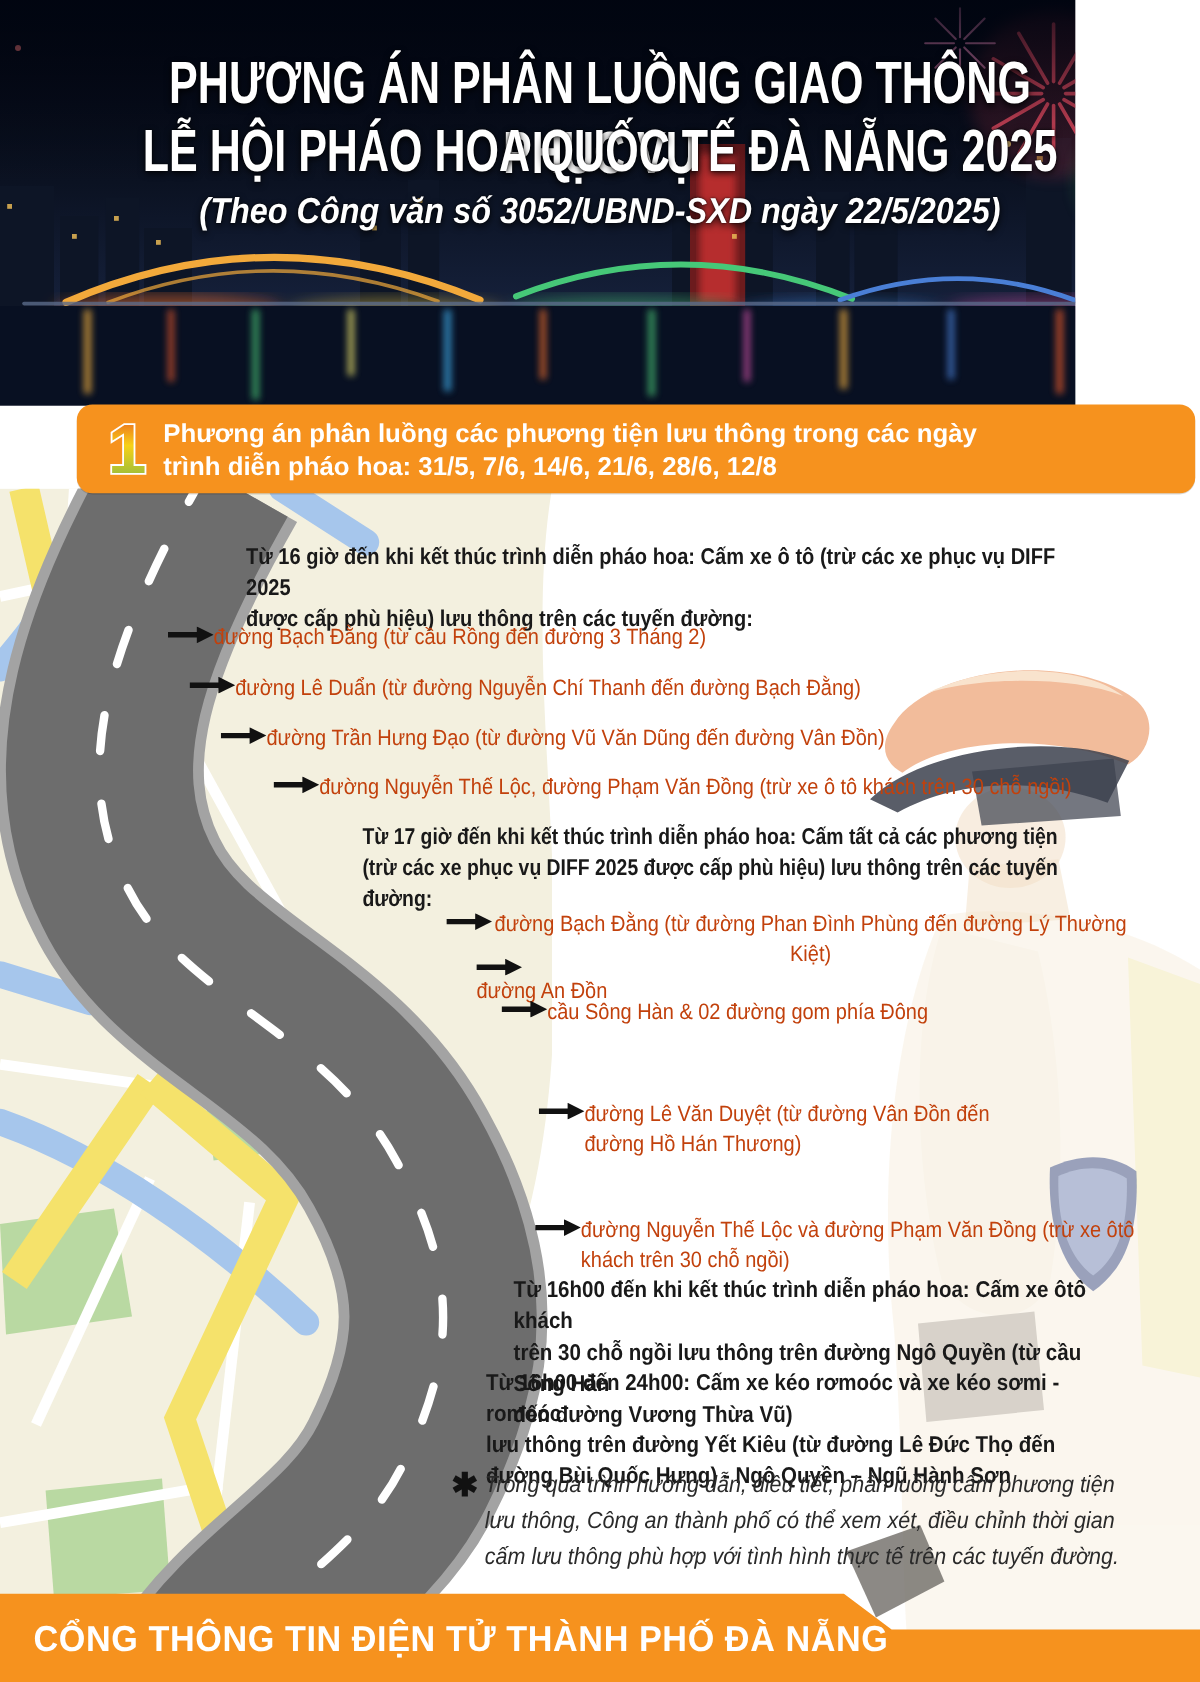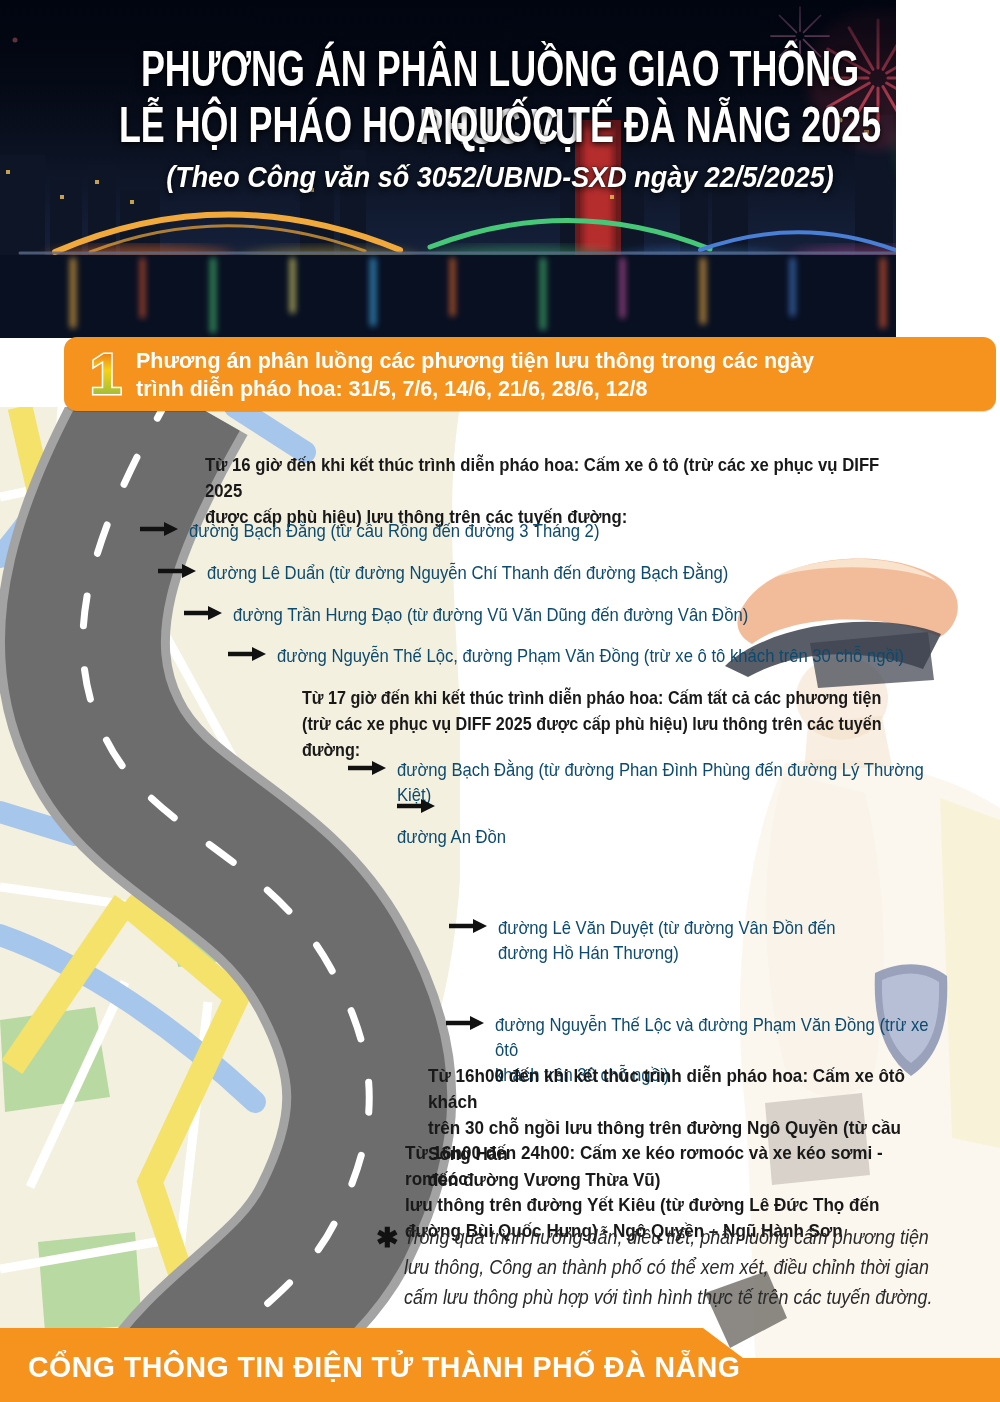--- a/index.html
+++ b/index.html
@@ -21,21 +21,21 @@
                line-height:28px;white-space:pre-line;}
   .num1{position:absolute;left:12px;top:7px;}
   
   .scene{position:absolute;left:0;top:407px;z-index:0;}
   
   .officer{position:absolute;left:690px;top:548px;z-index:1;}
   
   .content{position:absolute;left:0;top:0;width:1000px;height:1402px;z-index:2;}
   .para{position:absolute;color:#191919;font-weight:bold;font-size:19px;line-height:26px;
         white-space:pre-line;transform-origin:left top;}
-  .item{position:absolute;display:flex;align-items:flex-start;gap:11px;color:#0c4a6e;}
+  .item{position:absolute;display:flex;align-items:flex-start;color:#c2410c;}
   .item .txt{font-size:18.5px;line-height:25px;white-space:pre-line;transform:scaleX(.9);transform-origin:left top;}
   .item svg{flex:0 0 auto;margin-top:4px;}
   .note{position:absolute;color:#2a2a2a;font-style:italic;font-size:19.5px;line-height:30px;
         white-space:pre-line;transform:scaleX(.92);transform-origin:left top;}
   .asterisk{position:absolute;font-size:27px;font-weight:bold;color:#111;}
   
   .footer{position:absolute;left:0;top:1326px;width:1000px;height:76px;background:#f6921e;z-index:3;
           clip-path:polygon(0 2px,703px 2px,743px 32px,1000px 32px,1000px 76px,0 76px);}
   .footer-title{position:absolute;left:28px;top:24px;color:#ffffff;font-weight:bold;font-size:30px;
                 transform:scaleX(.95);transform-origin:left top;letter-spacing:.5px;}
@@ -299,33 +299,40 @@
       <svg width="38" height="14" viewBox="0 0 38 14">
           <line x1="0" y1="7" x2="26" y2="7" stroke="#111" stroke-width="4.5"></line>
           <polygon points="24,0 38,7 24,14" fill="#111"></polygon>
         </svg>
       <span class="txt">đường Nguyễn Thế Lộc, đường Phạm Văn Đồng (trừ xe ô tô khách trên 30 chỗ ngồi)</span>
     </div>
 
     <div class="para" style="left:302px;top:685px;transform:scaleX(.85);">Từ 17 giờ đến khi kết thúc trình diễn pháo hoa: Cấm tất cả các phương tiện
 (trừ các xe phục vụ DIFF 2025 được cấp phù hiệu) lưu thông trên các tuyến đường:</div>
 
-    <div class="item" style="left:348px;top:757px;">
+    <div class="item" style="left:372px;top:757px;text-align:center;">
       <svg width="38" height="14" viewBox="0 0 38 14">
           <line x1="0" y1="7" x2="26" y2="7" stroke="#111" stroke-width="4.5"></line>
           <polygon points="24,0 38,7 24,14" fill="#111"></polygon>
         </svg>
       <span class="txt">đường Bạch Đằng (từ đường Phan Đình Phùng đến đường Lý Thường Kiệt)</span>
     </div>
     <div class="item" style="left:397px;top:795px;flex-direction:column;">
       <svg width="38" height="14" viewBox="0 0 38 14">
           <line x1="0" y1="7" x2="26" y2="7" stroke="#111" stroke-width="4.5"></line>
           <polygon points="24,0 38,7 24,14" fill="#111"></polygon>
         </svg>
       <span class="txt">đường An Đồn</span>
+    </div>
+    <div class="item" style="left:418px;top:830px;">
+      <svg width="38" height="14" viewBox="0 0 38 14">
+          <line x1="0" y1="7" x2="26" y2="7" stroke="#111" stroke-width="4.5"></line>
+          <polygon points="24,0 38,7 24,14" fill="#111"></polygon>
+        </svg>
+      <span class="txt">cầu Sông Hàn &amp; 02 đường gom phía Đông</span>
     </div>
     <div class="item" style="left:449px;top:915px;">
       <svg width="38" height="14" viewBox="0 0 38 14">
           <line x1="0" y1="7" x2="26" y2="7" stroke="#111" stroke-width="4.5"></line>
           <polygon points="24,0 38,7 24,14" fill="#111"></polygon>
         </svg>
       <span class="txt">đường Lê Văn Duyệt (từ đường Vân Đồn đến
 đường Hồ Hán Thương)</span>
     </div>
     <div class="item" style="left:446px;top:1012px;">

